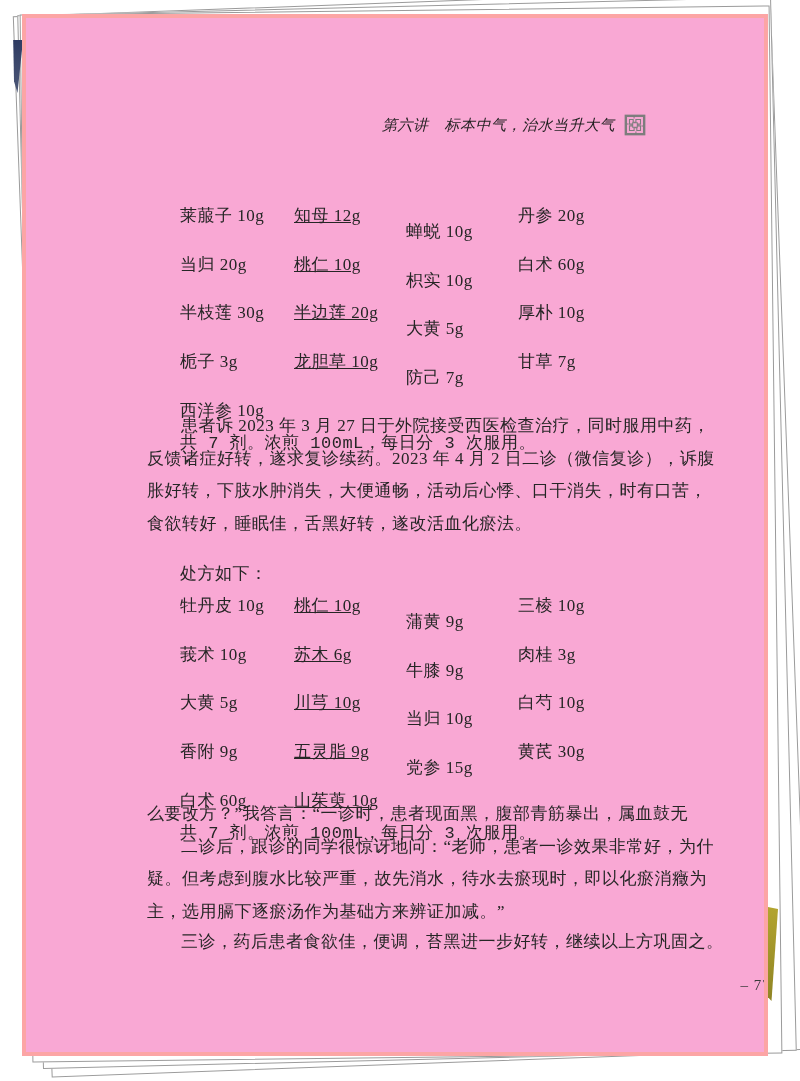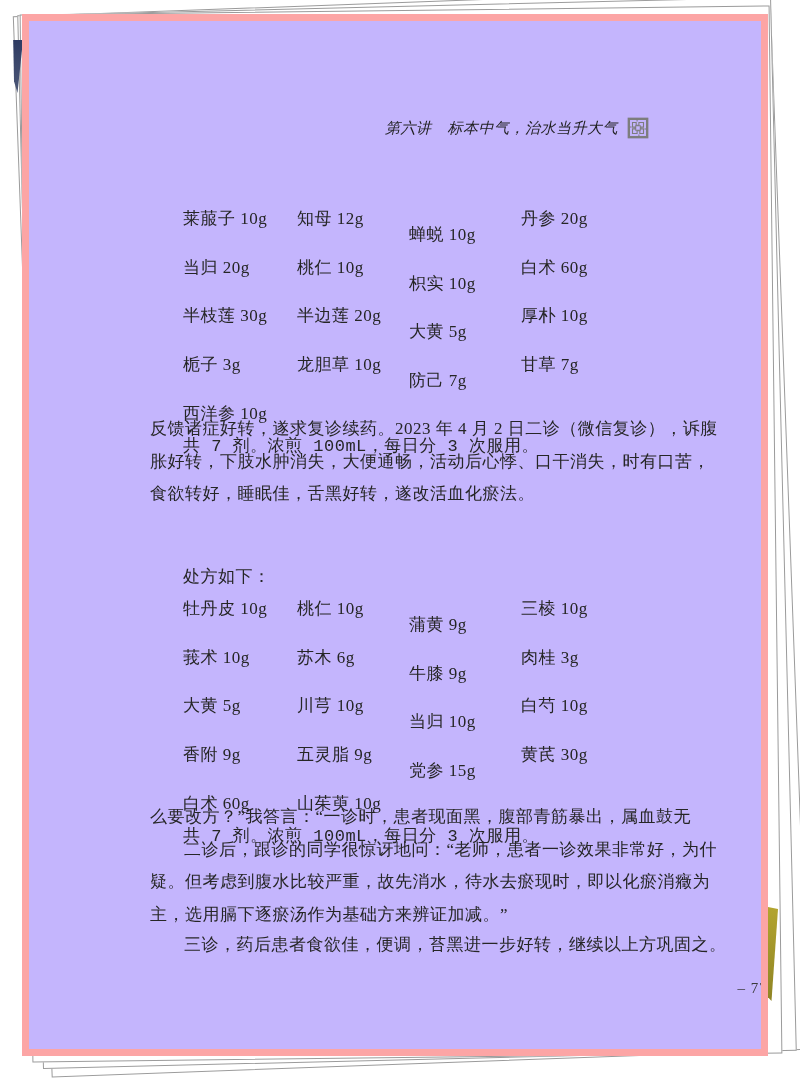--- a/index.html
+++ b/index.html
@@ -8,32 +8,32 @@
   
   .bgpage{position:absolute;background:#fff;border:1px solid #9b9b9b;box-sizing:border-box;}
   .bg3{left:32px;top:2px;width:758px;height:1062px;transform:rotate(-2.1deg);}
   .bg2{left:30px;top:6px;width:754px;height:1054px;transform:rotate(-1.4deg);}
   .bg1{left:26px;top:10px;width:750px;height:1048px;transform:rotate(-0.7deg);}
   .edge-blue{position:absolute;left:12px;top:40px;width:10px;height:53px;
     background:linear-gradient(#2e3b63,#4d5877);clip-path:polygon(12% 0,100% 0,100% 18%,55% 100%,20% 78%);}
   .edge-yellow{position:absolute;left:768px;top:907px;width:10px;height:94px;
     background:linear-gradient(#b3a52f,#8f8424);clip-path:polygon(0 0,100% 2%,35% 100%,0 96%);}
   
-  .page{position:absolute;left:22px;top:14px;width:746px;height:1042px;background:#c4b5fd;
-        border:7px solid #fca5a5;box-sizing:border-box;overflow:hidden;
+  .page{position:absolute;left:22px;top:14px;width:746px;height:1042px;background:#f9a8d4;
+        border:4px solid #fca5a5;box-sizing:border-box;overflow:hidden;
         color:#262626;font-size:17px;letter-spacing:0.5px;}
   .header{position:absolute;top:94px;left:0;width:620px;height:26px;display:flex;
           justify-content:flex-end;align-items:center;gap:9px;font-size:15px;
           font-style:italic;letter-spacing:0.5px;color:#1f1f1f;}
   .header .chapter{margin-right:7px;}
   .seal{display:inline-flex;width:22px;height:22px;}
   .rx{position:absolute;left:154px;line-height:32.7px;}
   .rx-row{display:flex;}
   .rx-cell{display:inline-block;white-space:nowrap;width:114px;}
-  .rx-cell.c2{width:112px;}
+  .rx-cell.c2{width:112px;text-decoration:underline;}
   .rx-cell.c3{width:112px;margin-top:16px;}
   .rx-cell.c4{width:auto;}
   .rx-summary{white-space:nowrap;font-family:Liberation Mono, monospace;}
   .rx1{top:182px;}
   .rx-intro{position:absolute;left:154px;top:540px;line-height:32.7px;white-space:nowrap;}
   .rx2{top:572px;}
   .para{position:absolute;left:121px;width:575px;line-height:32.7px;}
   .para .line{white-space:nowrap;}
   .para .indent{text-indent:34px;}
   .p1{top:392px;}
@@ -92,20 +92,21 @@
         <span class="rx-cell c3">防己 7g</span>
         <span class="rx-cell c4">甘草 7g</span>
       </div>
       <div class="rx-row">
         <span class="rx-cell c1">西洋参 10g</span>
       </div>
       <div class="rx-summary">共 7 剂。浓煎 100mL，每日分 3 次服用。</div>
     </div>
 
     <div class="para p1">
+      <div class="line indent">患者诉 2023 年 3 月 27 日于外院接受西医检查治疗，同时服用中药，</div>
       <div class="line">反馈诸症好转，遂求复诊续药。2023 年 4 月 2 日二诊（微信复诊），诉腹</div>
       <div class="line">胀好转，下肢水肿消失，大便通畅，活动后心悸、口干消失，时有口苦，</div>
       <div class="line">食欲转好，睡眠佳，舌黑好转，遂改活血化瘀法。</div>
     </div>
 
     <div class="rx-intro">处方如下：</div>
 
     <div class="rx rx2">
       <div class="rx-row">
         <span class="rx-cell c1">牡丹皮 10g</span>

